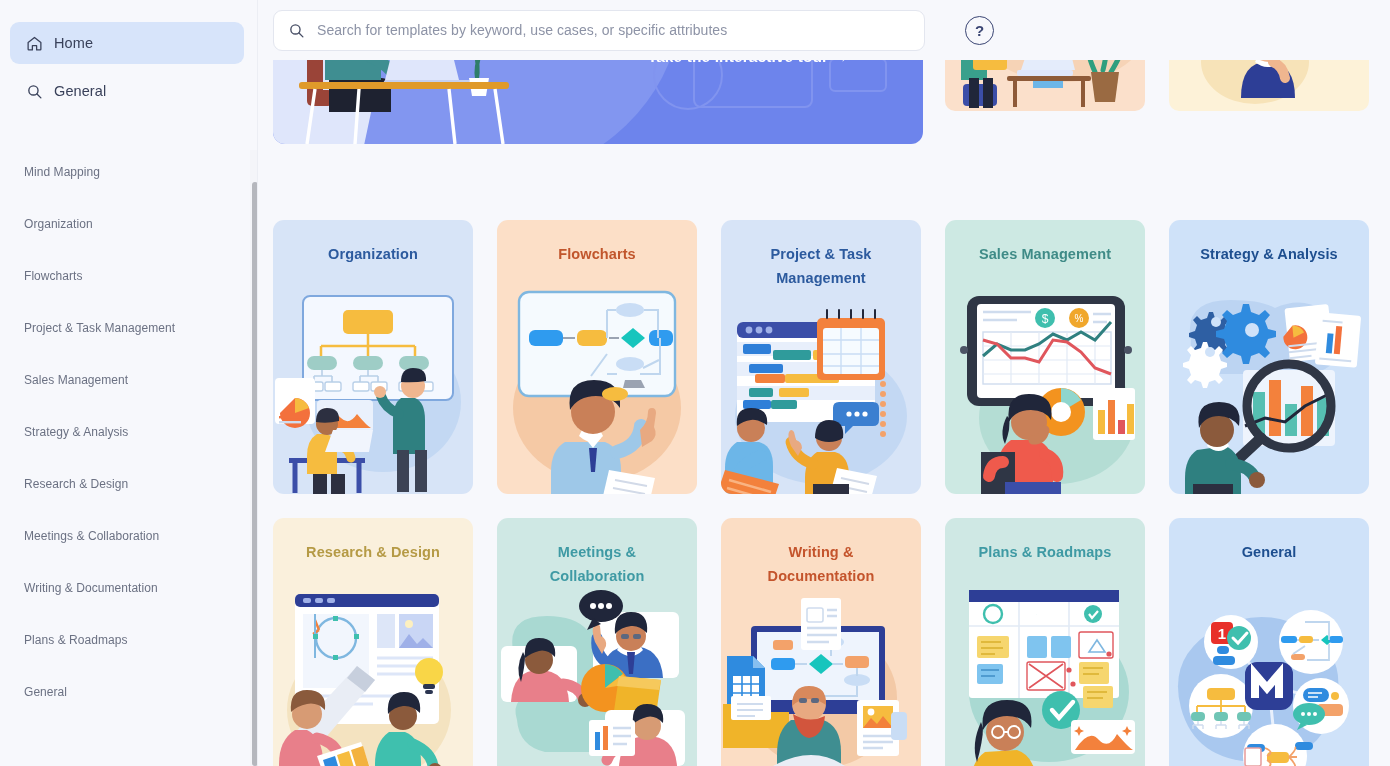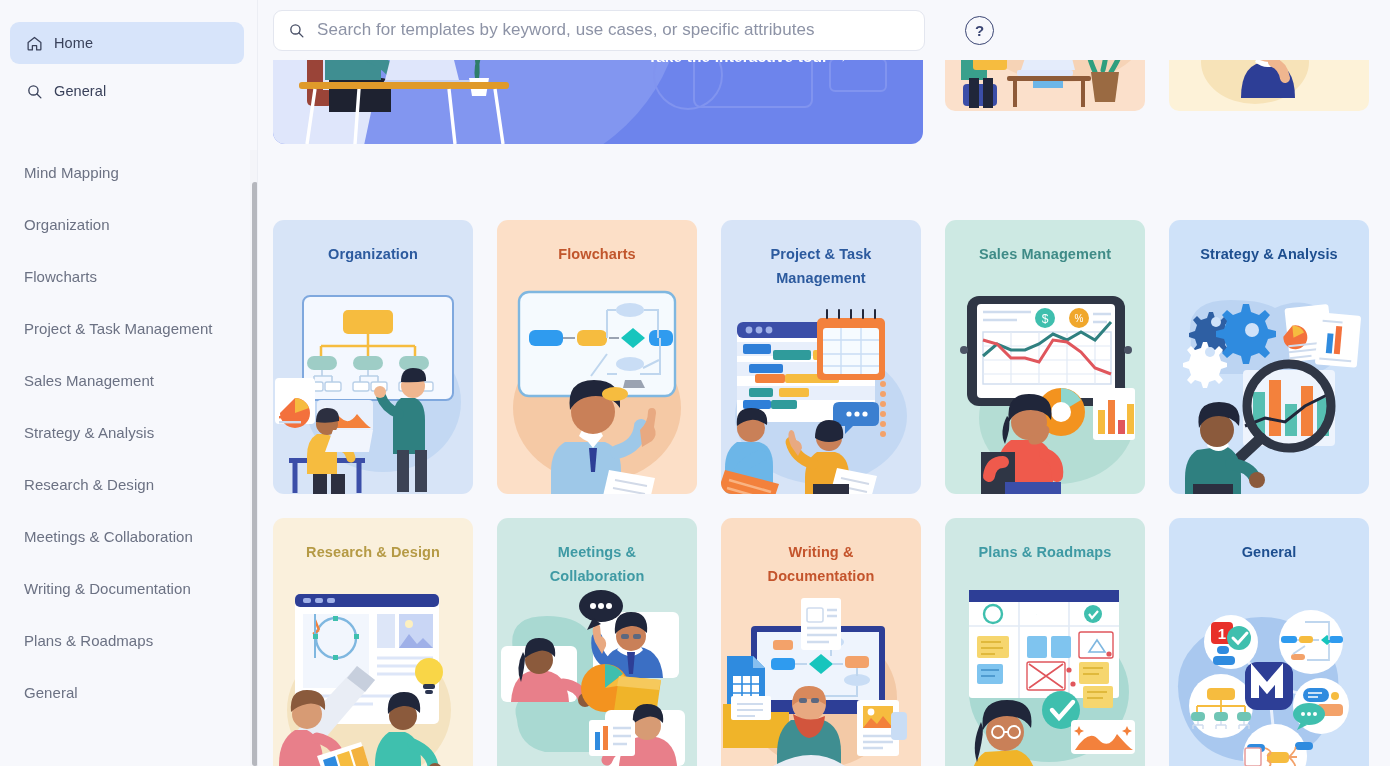--- a/index.html
+++ b/index.html
@@ -29,21 +29,21 @@
   .side-pill .lbl { font-size: 14.5px; color: #39415a; letter-spacing: .1px; }
   .side-pill .ico { width: 17px; height: 17px; display: block; color: #39415a; flex: 0 0 17px; }
   .side-pill .ico svg { display: block; width: 17px; height: 17px; }
 
   .side-gap { height: 26px; }
 
   .cat-list { padding-top: 2px; }
   .cat-item {
     height: 52px; display: flex; align-items: center;
     padding: 0 16px 0 24px;
-    font-size: 15px; color: #6b7183;
+    font-size: 12px; color: #6b7183;
     letter-spacing: .05px;
     cursor: pointer; white-space: nowrap;
   }
 
   
   .sb-track {
     position: absolute; left: 250px; top: 150px;
     width: 10px; height: 616px;
     background: #f4f5f9;
   }
@@ -73,21 +73,21 @@
     border: 1px solid #e3e6ef;
     border-radius: 9px;
     display: flex; align-items: center;
     padding: 0 14px; gap: 12px;
   }
   .searchbox .sicon { width: 17px; height: 17px; flex: 0 0 17px; color: #454c63; }
   .searchbox .sicon svg { display: block; width: 17px; height: 17px; }
   .search-input {
     border: 0; outline: 0; background: transparent;
     font-family: "Liberation Sans", sans-serif;
-    font-size: 17px; color: #39415a; width: 100%;
+    font-size: 14px; color: #39415a; width: 100%;
     letter-spacing: .05px;
   }
   .search-input::placeholder { color: #8d93a6; }
   .help-btn {
     width: 29px; height: 29px; margin-left: 40px;
     border: 1.6px solid #3a4573; border-radius: 50%;
     color: #3a4573; font-size: 15px; font-weight: 600;
     display: flex; align-items: center; justify-content: center;
     cursor: pointer; background: transparent;
     font-family: "Liberation Sans", sans-serif;

